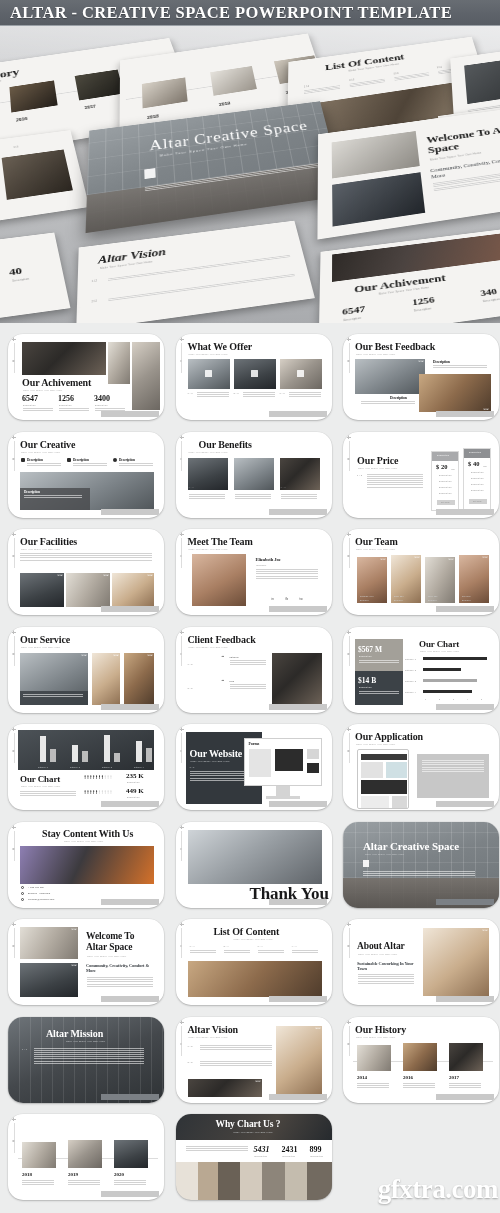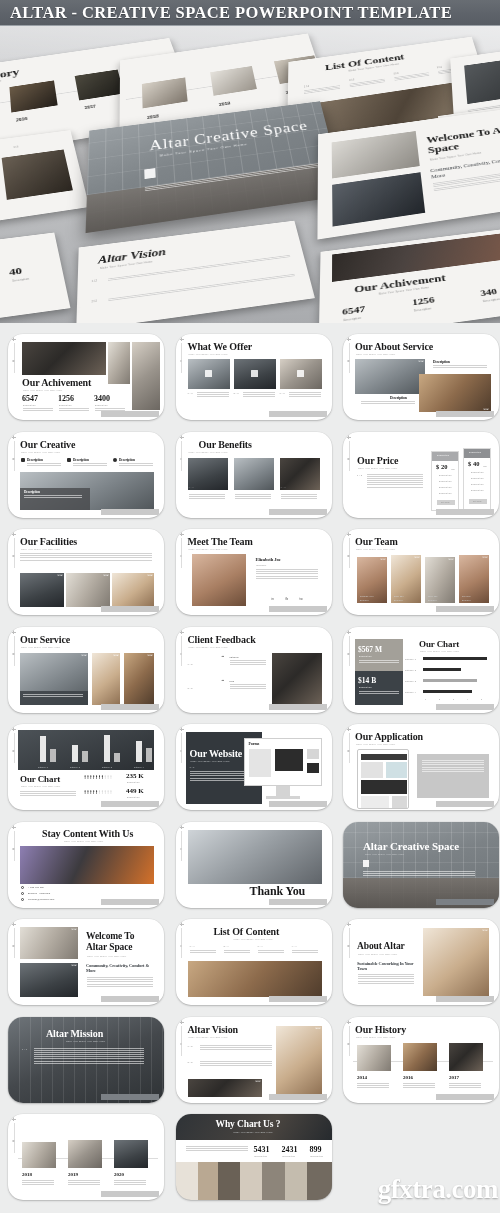--- a/index.html
+++ b/index.html
@@ -472,21 +472,21 @@
           </div>
         <div class="foot"></div>
       </div>
     </div>
 
     <div class="cell">
       <div class="slide">
         <div class="hash"></div>
         <div class="railv"></div>
           <div class="raildot"></div>
-        <div class="s-title" style="left:12px;top:7px;font-size:10px;">Our About Service</div>
+        <div class="s-title" style="left:12px;top:7px;font-size:10px;">Our Best Feedback</div>
         <div class="s-sub" style="left:13px;top:19px;">Make Your Space Your Own Home</div>
         <div class="img ph3" style="left:12px;top:25px;width:70px;height:35px;">
           <div class="tag">1 / 2</div>
         </div>
         <div class="img ph4" style="left:76px;top:40px;width:72px;height:38px;">
           <div class="tag" style="top:auto;bottom:2px;right:2px;">2 / 2</div>
         </div>
         <div class="s-title" style="left:90px;top:26px;font-size:3.6px;">Description</div>
         <div class="lines" style="left:90px;top:31px;width:54px;">
             <i></i>
@@ -926,21 +926,21 @@
         <div class="foot"></div>
       </div>
     </div>
 
     <div class="cell">
       <div class="slide">
         <div class="hash"></div>
         <div class="railv"></div>
           <div class="raildot"></div>
         <div class="img office" style="left:12px;top:8px;width:134px;height:54px;"></div>
-        <div class="s-title" style="left:74px;top:62px;font-size:12px;">Thank You</div>
+        <div class="s-title" style="left:74px;top:62px;font-size:17px;">Thank You</div>
         <div class="foot"></div>
       </div>
     </div>
 
     <div class="cell">
       <div class="slide dark" style="background:linear-gradient(165deg,#9aa0a4 0%,#7c8286 45%,#6c7276 100%);">
         <div style="position:absolute;inset:0;background:repeating-linear-gradient(90deg, rgba(255,255,255,.14) 0 1px, transparent 1px 12px), repeating-linear-gradient(0deg, rgba(255,255,255,.09) 0 1px, transparent 1px 15px);"></div>
         <div style="position:absolute;left:0;right:0;bottom:0;height:34%;background:linear-gradient(180deg,rgba(118,112,106,.85),rgba(88,84,80,.95));"></div>
         <div class="s-title w" style="left:20px;top:18px;font-size:11px;">Altar Creative Space</div>
         <div class="s-sub w" style="left:22px;top:31px;">Make Your Space Your Own Home</div>
@@ -1149,21 +1149,21 @@
     <div class="cell">
       <div class="slide">
         <div style="position:absolute;left:0;top:0;width:100%;height:26px;background:linear-gradient(120deg,#2f3337,#4a4540 60%,#262a2e);"></div>
         <div class="s-title w" style="left:40px;top:5px;font-size:9.5px;">Why Chart Us ?</div>
         <div class="s-sub w" style="left:58px;top:17px;">Make Your Space Your Own Home</div>
         <div class="lines" style="left:10px;top:32px;width:62px;">
             <i></i>
             <i></i>
             <i></i>
           </div>
-        <div class="bignum" style="left:78px;top:31px;font-size:8px;">5431</div>
+        <div class="bignum" style="left:78px;top:31px;font-size:8px;font-style:italic;">5431</div>
         <div class="bignum" style="left:106px;top:31px;font-size:8px;">2431</div>
         <div class="bignum" style="left:134px;top:31px;font-size:8px;">899</div>
         <div class="lbl" style="left:79px;top:41px;">Description</div>
         <div class="lbl" style="left:107px;top:41px;">Description</div>
         <div class="lbl" style="left:135px;top:41px;">Description</div>
         <div class="img" style="left:0;top:48px;width:156px;height:38px;">
           <div class="strip-photos"></div>
         </div>
       </div>
     </div>

